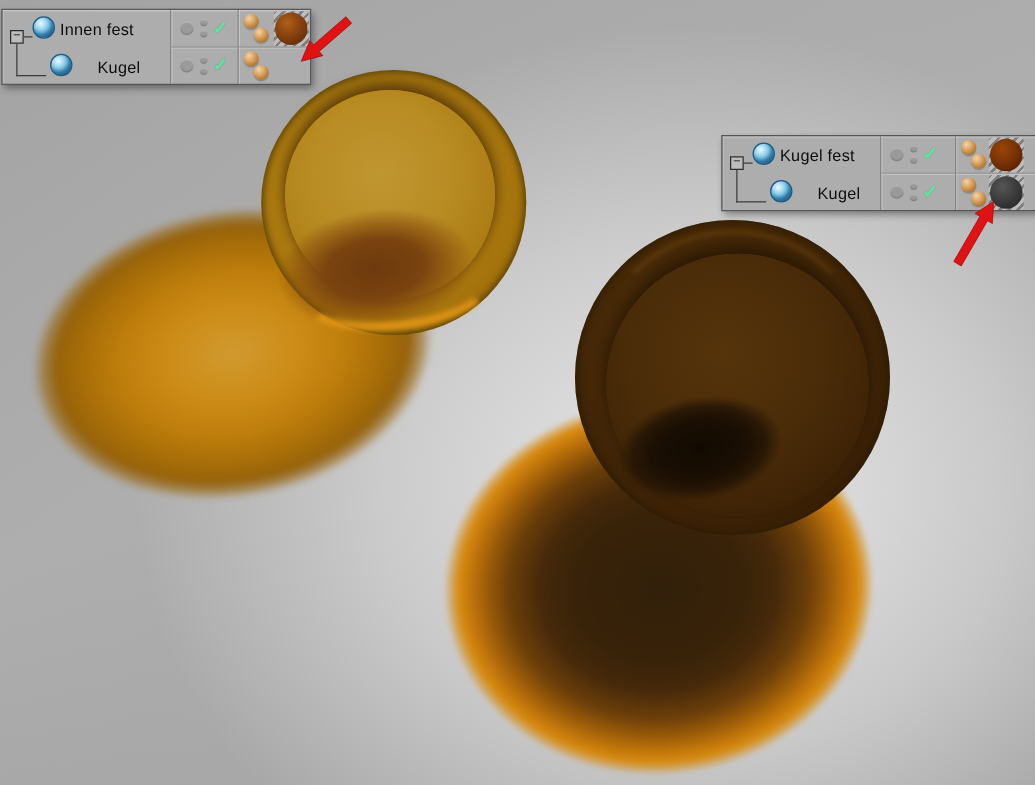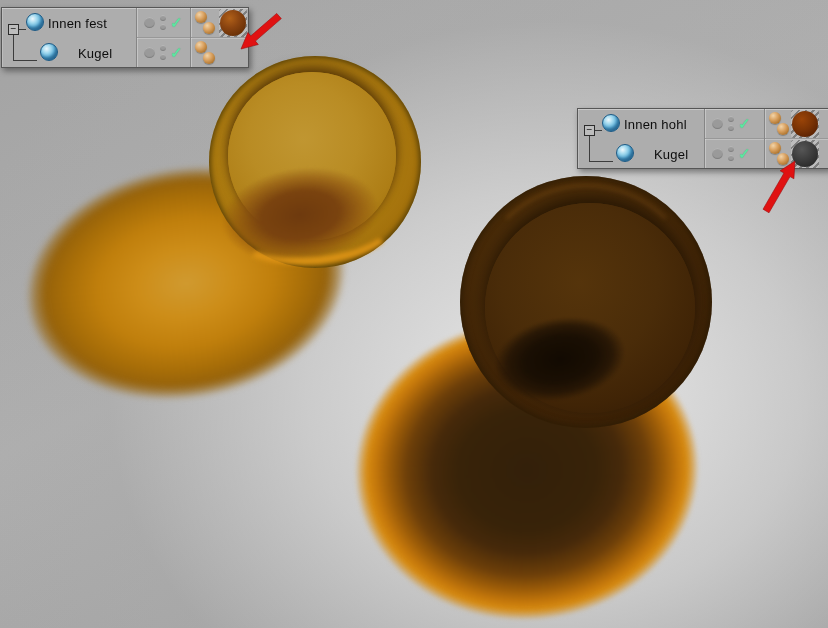--- a/index.html
+++ b/index.html
@@ -248,21 +248,21 @@
       </div>
     </div>
   </div>
 
   <div class="om-panel right">
     <div class="om-col name-col">
       <div class="expand-box">−</div>
       <div class="h-connector"></div>
       <div class="tree-l"></div>
       <div class="obj-icon row1-icon"></div>
-      <div class="obj-label row1-label">Innen hohl</div>
+      <div class="obj-label row1-label">Kugel fest</div>
       <div class="obj-icon row2-icon" style="top:35px"></div>
       <div class="obj-label row2-label" style="top:38px">Kugel</div>
     </div>
     <div class="om-col sep dots-col">
       <div class="om-row first">
         <div class="dot-big"></div>
         <div class="dot-stack">
           <div class="dot-small"></div>
           <div class="dot-small"></div>
         </div>

